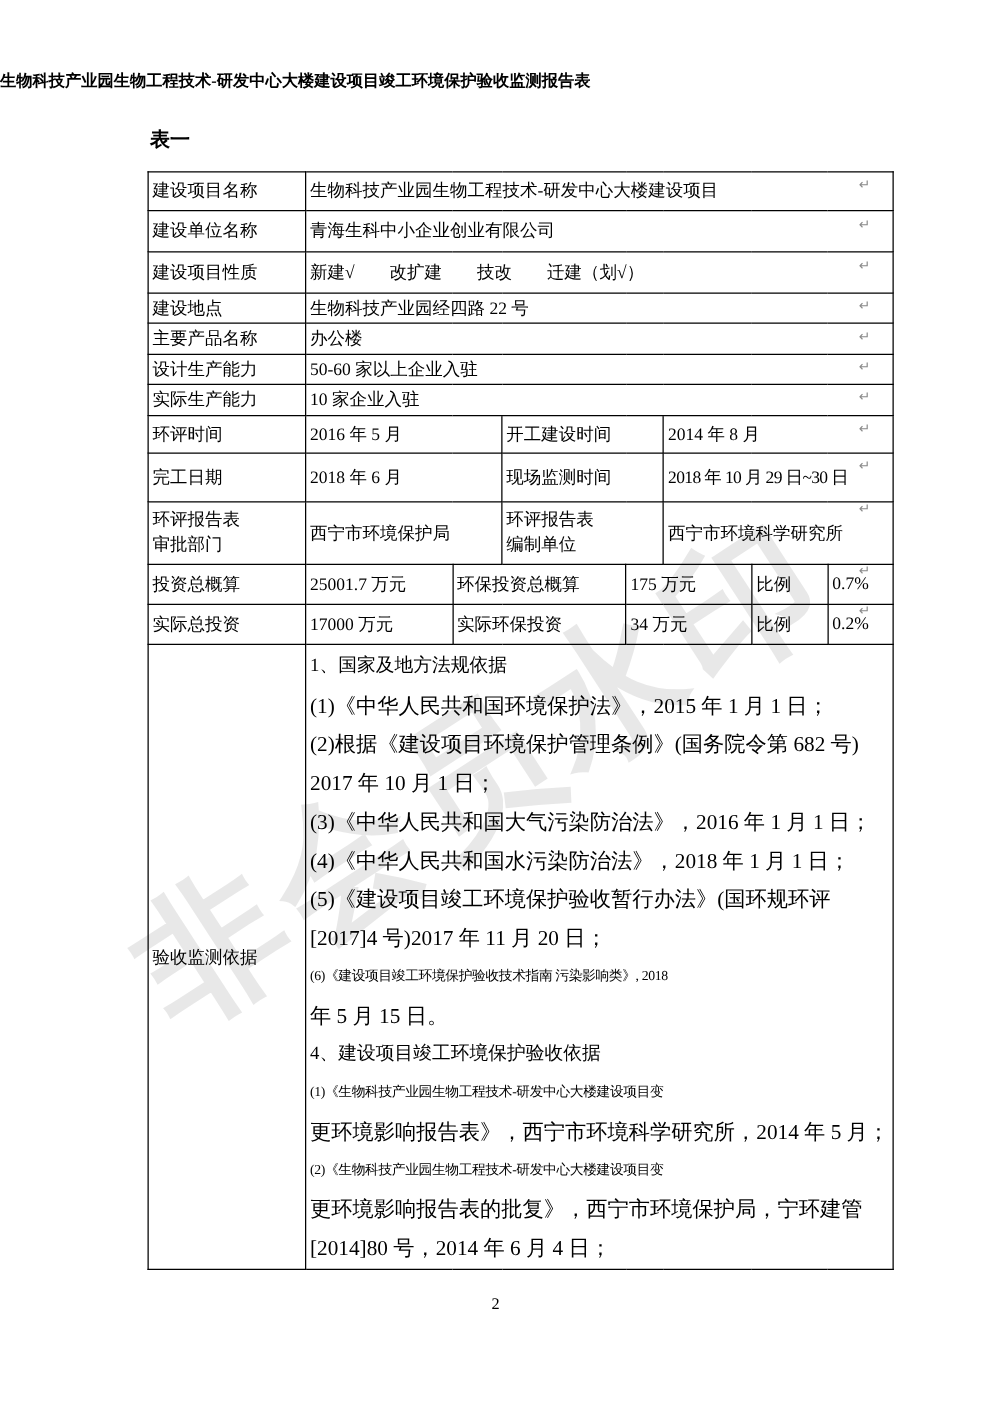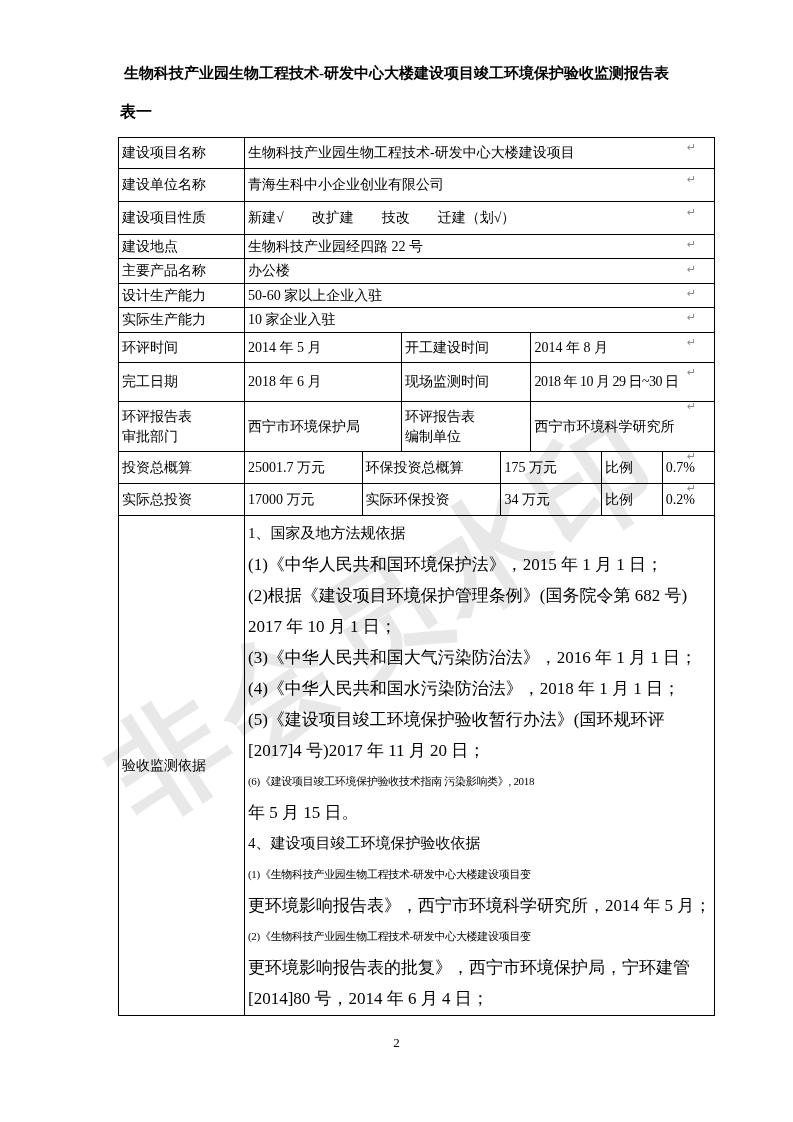--- a/index.html
+++ b/index.html
@@ -13,21 +13,21 @@
     position:absolute; left:70px; top:540px;
     font-size:118px; font-weight:bold; letter-spacing:8px;
     color:rgba(110,110,110,0.16);
     transform:rotate(-33deg);
     white-space:nowrap; z-index:0;
     font-family:"Liberation Sans","DejaVu Sans",sans-serif;
     pointer-events:none;
   }
   .doc-title {
     position:absolute; top:56px; left:0; width:100%;
-    text-align:center; font-weight:bold; font-size:15px; z-index:2;margin-top:8px;
+    text-align:left; font-weight:bold; font-size:13px; z-index:2;
   }
   .table-caption {
     position:absolute; top:102px; left:120px;
     font-weight:bold; font-size:16px; z-index:2;
   }
   table.report {
     position:absolute; left:118px; top:137px;
     border-collapse:collapse; table-layout:fixed;
     z-index:1; background:transparent;
   }
@@ -101,21 +101,21 @@
     <td>设计生产能力</td>
     <td colspan="7">50-60 家以上企业入驻</td>
   </tr>
   <tr style="height:25px">
     <td>实际生产能力</td>
     <td colspan="7">10 家企业入驻</td>
   </tr>
 
   <tr style="height:30px">
     <td>环评时间</td>
-    <td colspan="2">2014 年 5 月</td>
+    <td colspan="2">2016 年 5 月</td>
     <td colspan="2">开工建设时间</td>
     <td colspan="3">2014 年 8 月</td>
   </tr>
   <tr style="height:39px">
     <td>完工日期</td>
     <td colspan="2">2018 年 6 月</td>
     <td colspan="2">现场监测时间</td>
     <td colspan="3" class="small-val">2018 年 10 月 29 日~30 日</td>
   </tr>
   <tr style="height:50px">

